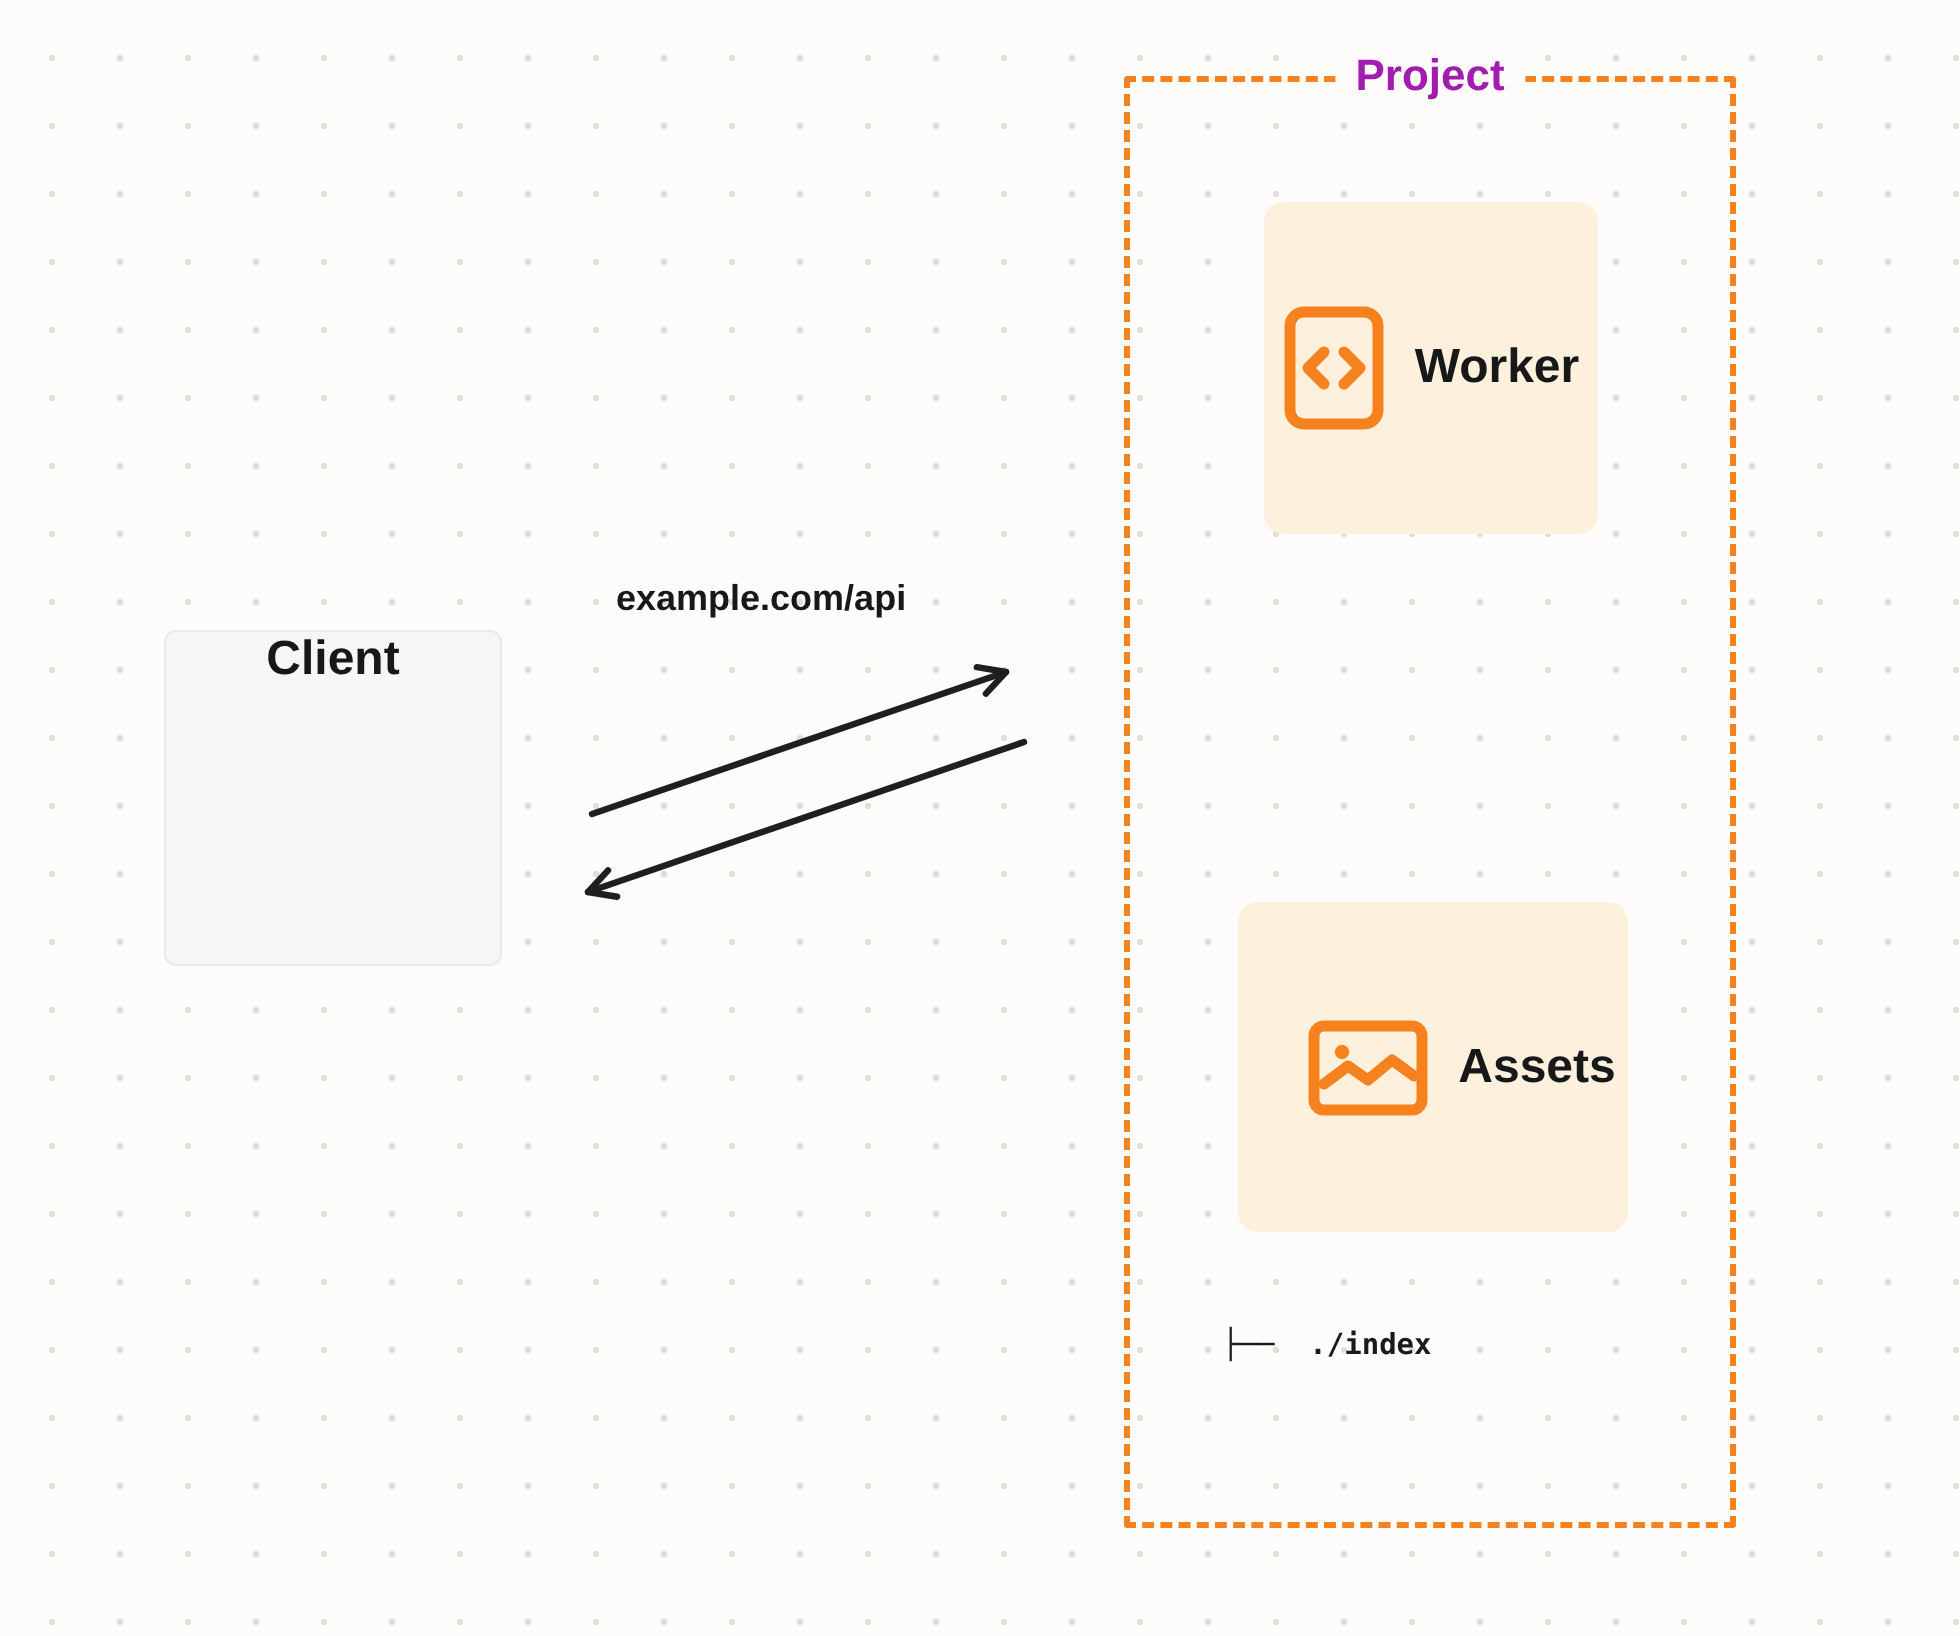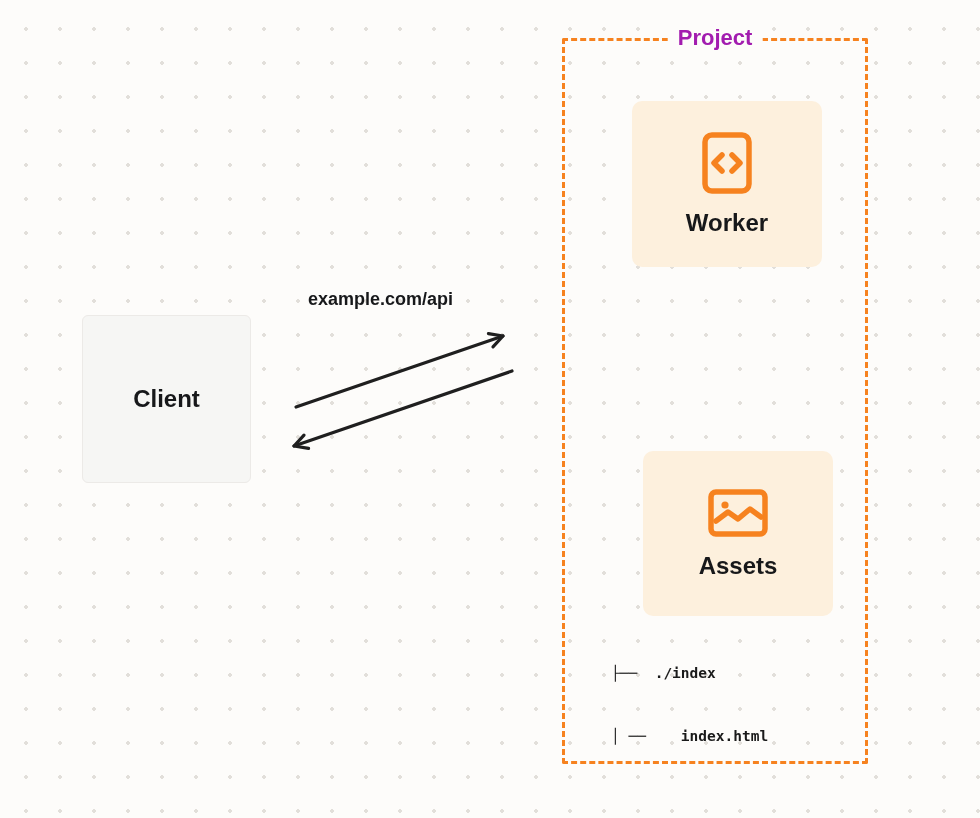--- a/index.html
+++ b/index.html
@@ -11,21 +11,21 @@
     background-size:34px 34px;
     background-position:9px 12px;
     font-family:"Liberation Sans", sans-serif;
     overflow:hidden;
     color:#1b1c1e;
   }
   
   .client-box{
     position:absolute;left:82px;top:315px;width:167px;height:166px;
     background:#f6f6f4;border:1px solid #eceae7;border-radius:6px;
-    display:flex;align-items:center;justify-content:center;
+    display:flex;align-items:flex-start;justify-content:center;
   }
   .client-box span{font-size:24px;font-weight:700;color:#17181a;}
   
   .request-label{
     position:absolute;left:308px;top:289px;
     font-size:18px;font-weight:700;color:#17181a;
   }
   
   .arrows{position:absolute;left:278px;top:318px;width:250px;height:140px;}
   
@@ -33,27 +33,27 @@
     position:absolute;left:562px;top:38px;width:300px;height:720px;
     border:3px dashed #f6821f;border-radius:2px;
   }
   .project-label{
     position:absolute;top:-16px;left:50%;transform:translateX(-50%);
     background:#fdfcfa;padding:0 10px;
     font-size:22px;font-weight:700;color:#a21caf;white-space:nowrap;
   }
   
   .card{
-    position:absolute;width:190px;height:166px;border-radius:10px;
+    position:absolute;width:167px;height:166px;border-radius:10px;
     background:#fdf0dd;
-    display:flex;flex-direction:column;align-items:center;justify-content:center;
+    display:flex;flex-direction:row;align-items:center;justify-content:center;
     gap:14px;
   }
   .card.worker{left:67px;top:60px;}
-  .card.assets{left:78px;top:410px;height:165px;}
+  .card.assets{left:54px;top:410px;height:165px;padding-left:28px;}
   .card-label{font-size:24px;font-weight:700;color:#17181a;}
   .icon{display:block;}
   
   .tree{
     position:absolute;left:46px;top:580px;
     font-family:"DejaVu Sans Mono", monospace;
     font-size:14.5px;line-height:21px;font-weight:600;
     color:#1a1a1a;white-space:pre;
   }
 </style>
@@ -94,18 +94,17 @@
       <svg class="icon" width="62" height="50" viewBox="0 0 62 50">
         <rect x="4" y="4" width="54" height="42" rx="5" fill="none" stroke="#f6821f" stroke-width="5.5"></rect>
         <circle cx="18" cy="17" r="3.6" fill="#f6821f"></circle>
         <path d="M9,33 L21,24 L31,31 L43,21 L54,29" fill="none" stroke="#f6821f" stroke-width="5.5" stroke-linecap="round" stroke-linejoin="round"></path>
       </svg>
       <div class="card-label">Assets</div>
     </div>
 
     <div class="tree">
       <div>├──  ./index</div>
-      <div>│ ──    index.html</div>
       
     </div>
   </div>
 
 </div>
 
 </body></html>

